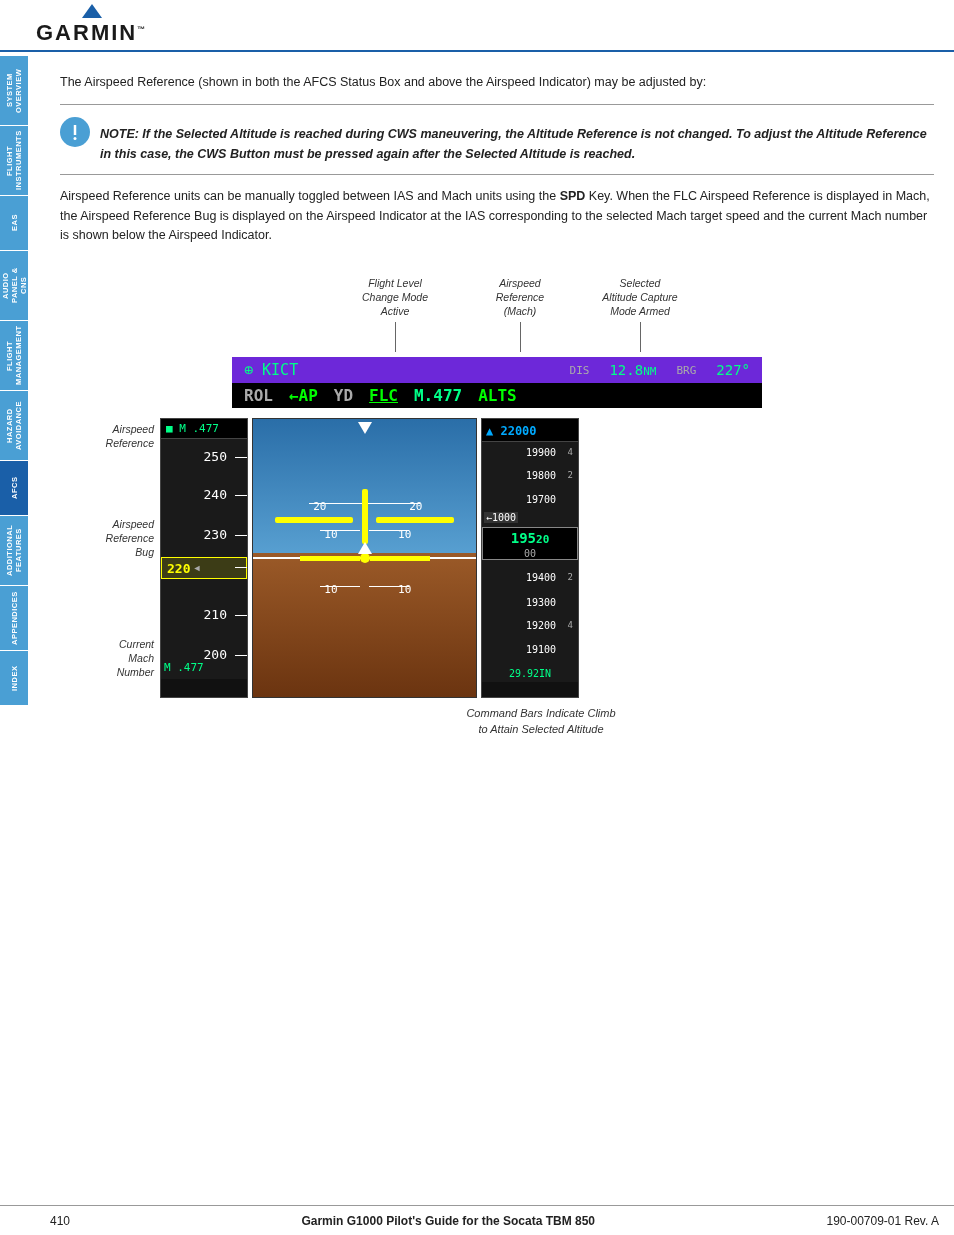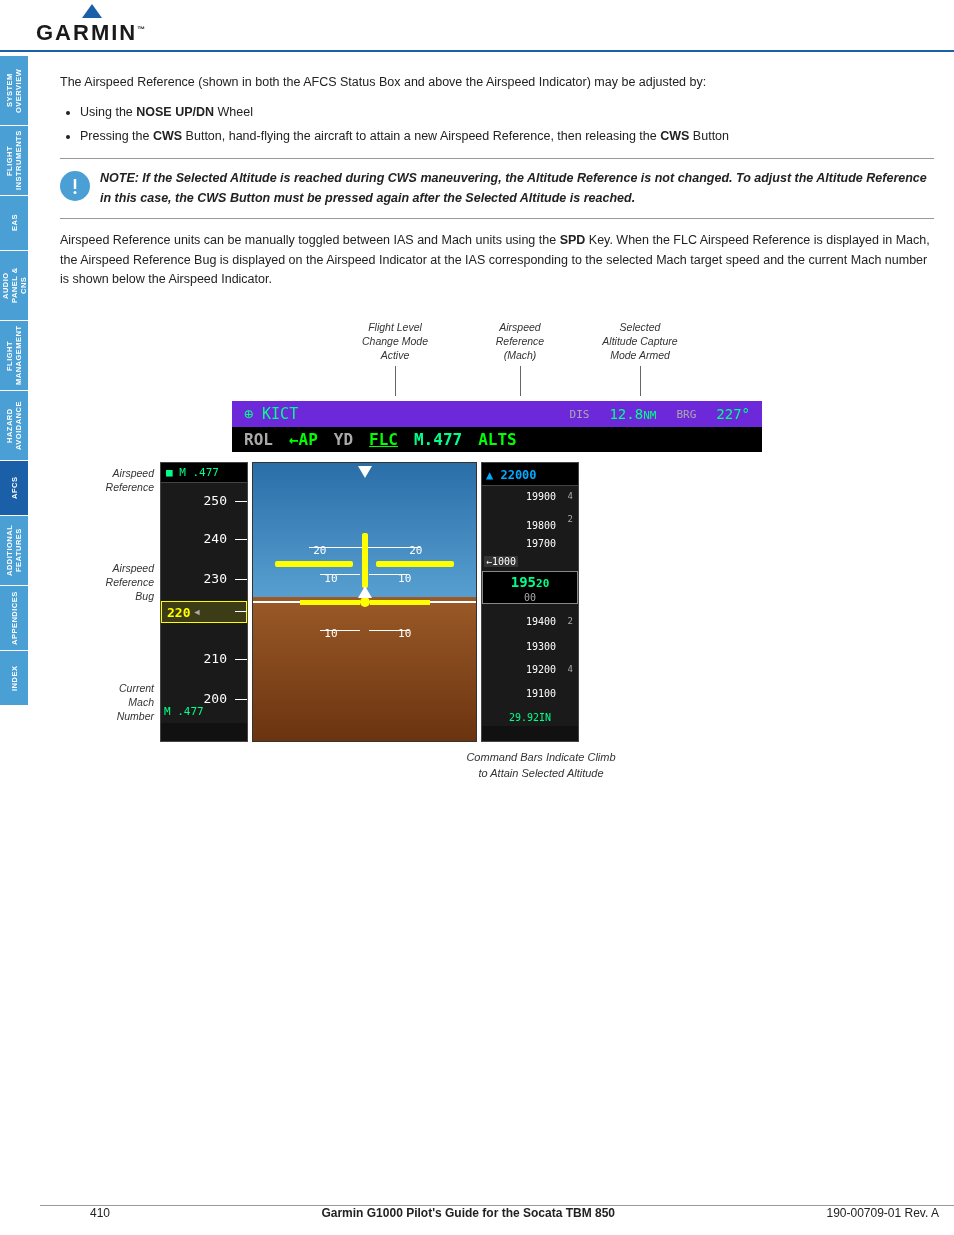--- a/index.html
+++ b/index.html
@@ -141,20 +141,21 @@
       font-weight: bold;
       font-size: 14px;
       flex-shrink: 0;
       margin-top: 2px;
     }
     .note-text {
       font-size: 12.5px;
       font-style: italic;
       color: #222;
       line-height: 1.55;
+      margin-top: 10px;
     }
     .note-bold {
       font-weight: bold;
       font-style: italic;
     }
 
     
     .diagram-section {
       margin-top: 15px;
       position: relative;
@@ -170,26 +171,25 @@
 
     
     .footer {
       position: absolute;
       bottom: 0;
       left: 0;
       right: 0;
       height: 30px;
       border-top: 1px solid #999;
       display: flex;
-      align-items: flex-start;
+      align-items: center;
       justify-content: space-between;
       padding: 0 15px 0 50px;
       font-size: 12px;
       color: #222;
-      margin-left: 40px;
     }
     .footer-center {
       font-weight: bold;
       font-size: 12px;
     }
   </style>
 </head>
 <body>
 
 <div class="header">
@@ -209,24 +209,20 @@
   <div class="sidebar-tab active" style="height:55px; display:flex; align-items:center; justify-content:center;">AFCS</div>
   <div class="sidebar-tab" style="height:70px; display:flex; align-items:center; justify-content:center;">ADDITIONAL FEATURES</div>
   <div class="sidebar-tab" style="height:65px; display:flex; align-items:center; justify-content:center;">APPENDICES</div>
   <div class="sidebar-tab" style="height:55px; display:flex; align-items:center; justify-content:center;">INDEX</div>
 </div>
 
 <div class="main-content">
 
   <p class="body-text">The Airspeed Reference (shown in both the AFCS Status Box and above the Airspeed Indicator) may be adjusted by:</p>
 
-  <ul class="bullet-list">
-    <li class="bullet-item">Using the <strong>NOSE UP/DN</strong> Wheel</li>
-    <li class="bullet-item">Pressing the <strong>CWS</strong> Button, hand-flying the aircraft to attain a new Airspeed Reference, then releasing the <strong>CWS</strong> Button</li>
-  </ul>
 
   <div class="note-box">
     <div class="note-icon">
       <svg width="18" height="18" viewBox="0 0 18 18">
           <path d="M9 2 L9 12" stroke="white" stroke-width="2.5"></path>
           <circle cx="9" cy="15.5" r="1.5" fill="white"></circle>
         </svg>
     </div>
     <div class="note-text">
       <span class="note-bold">NOTE: If the Selected Altitude is reached during CWS maneuvering, the Altitude Reference is not changed. To adjust the Altitude Reference in this case, the <em>CWS</em> Button must be pressed again after the Selected Altitude is reached.</span>
@@ -357,21 +353,21 @@
       <div style="width:98px; height:280px; background:#111; border:1px solid #444; position:relative; overflow:hidden; flex-shrink:0;">
 
         <div style="background:#000; border-bottom:1px solid #444; padding:2px 4px;">
           <span style="color:#00aaff; font-family:monospace; font-size:12px; font-weight:bold;">▲ 22000</span>
         </div>
 
         <div style="position:relative; height:240px; background:#1a1a1a;">
           <div style="position:absolute; top:5px; right:22px; color:#fff; font-family:monospace; font-size:10px;">19900</div>
           <div style="position:absolute; top:5px; right:5px; color:#aaa; font-family:monospace; font-size:9px;">4</div>
 
-          <div style="position:absolute; top:34px; right:22px; color:#fff; font-family:monospace; font-size:10px;">19800</div>
+          <div style="position:absolute; top:28px; right:22px; color:#fff; font-family:monospace; font-size:10px;">19800</div>
           <div style="position:absolute; top:28px; right:5px; color:#aaa; font-family:monospace; font-size:9px;">2</div>
 
           <div style="position:absolute; top:52px; right:22px; color:#fff; font-family:monospace; font-size:10px;">19700</div>
 
           <div style="position:absolute; top:70px; right:22px; color:#fff; font-family:monospace; font-size:10px;margin-top:36px;">1966</div>
 
           <div style="position:absolute; top:70px; left:2px; color:#fff; font-family:monospace; font-size:10px; background:#333; padding:0 2px;">←1000</div>
 
           <div style="position:absolute; top:85px; left:0; right:0; background:#000; border:1px solid #888;">
             <div style="color:#00ff88; font-family:monospace; font-size:14px; font-weight:bold; text-align:center; padding:2px;">195<span style="font-size:11px;">20</span></div>

